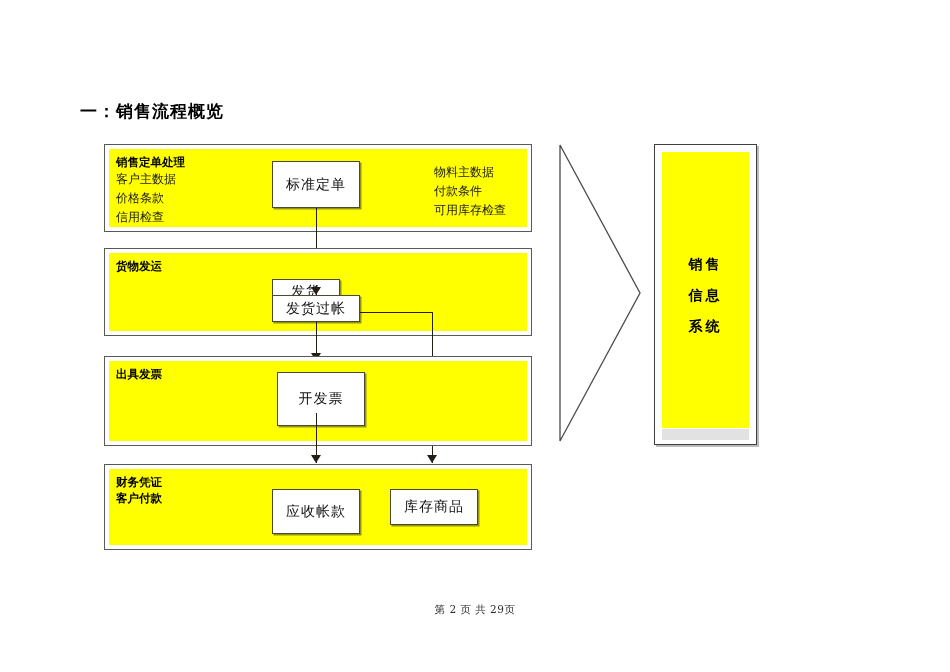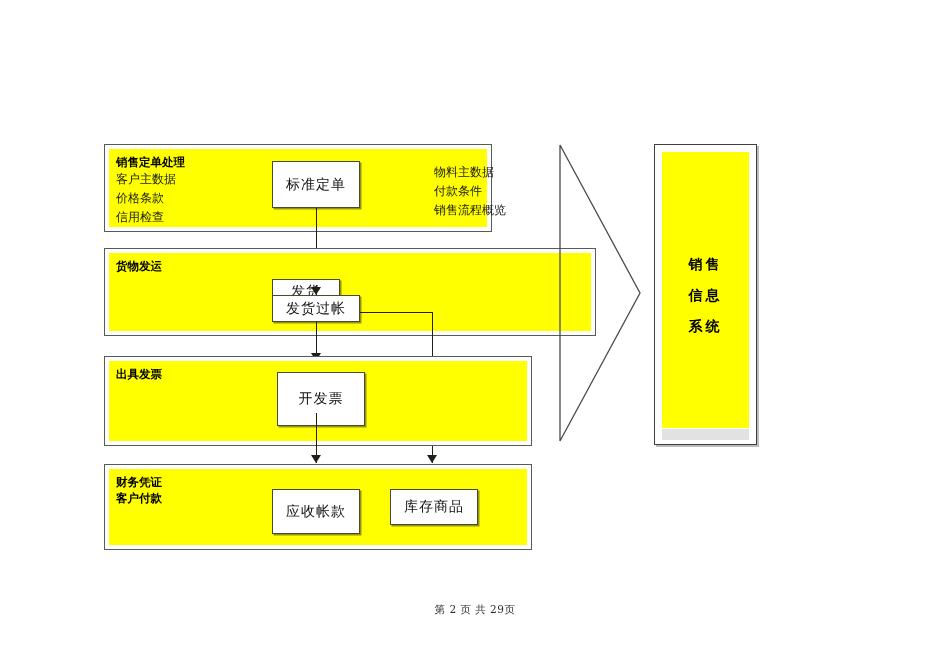--- a/index.html
+++ b/index.html
@@ -130,41 +130,42 @@
     font-size:10.5px;
     color:#2b2b2b;
     letter-spacing:.5px;
   }
 </style>
 </head>
 <body>
 
 <div class="page">
 
-
-  <div class="stage" style="left:104px;top:144px;width:388px;height:88px;">
+  <div id="page-title">一：销售流程概览</div>
+
+  <div class="stage" style="left:104px;top:144px;width:428px;height:88px;">
     <div class="fill"></div>
     <div class="stage-header hdr1">销售定单处理</div>
     <div class="col-list" style="left:11px;top:25px;">
       <div>客户主数据</div>
       <div>价格条款</div>
       <div>信用检查</div>
     </div>
     <div class="col-list" style="left:329px;top:18px;">
       <div>物料主数据</div>
       <div>付款条件</div>
-      <div>销售流程概览</div>
+      <div>可用库存检查</div>
     </div>
   </div>
   <div class="node" style="left:272px;top:161px;width:88px;height:47px;">标准定单</div>
 
   <div class="vline" style="left:316px;top:208px;height:42px;"></div>
   <div class="arrowhead" style="left:311px;top:250px;"></div>
 
-  <div class="stage" style="left:104px;top:248px;width:492px;height:88px;">
+  <div class="stage" style="left:104px;top:248px;width:428px;height:88px;">
     <div class="fill"></div>
     <div class="stage-header hdr1">货物发运</div>
   </div>
   <div class="node" style="left:272px;top:259px;width:68px;height:26px;margin-top:20px;">发货</div>
 
   <div class="vline" style="left:316px;top:285px;height:4px;"></div>
   <div class="arrowhead" style="left:311px;top:287px;"></div>
 
   <div class="node" style="left:272px;top:295px;width:88px;height:27px;">发货过帐</div>
 

